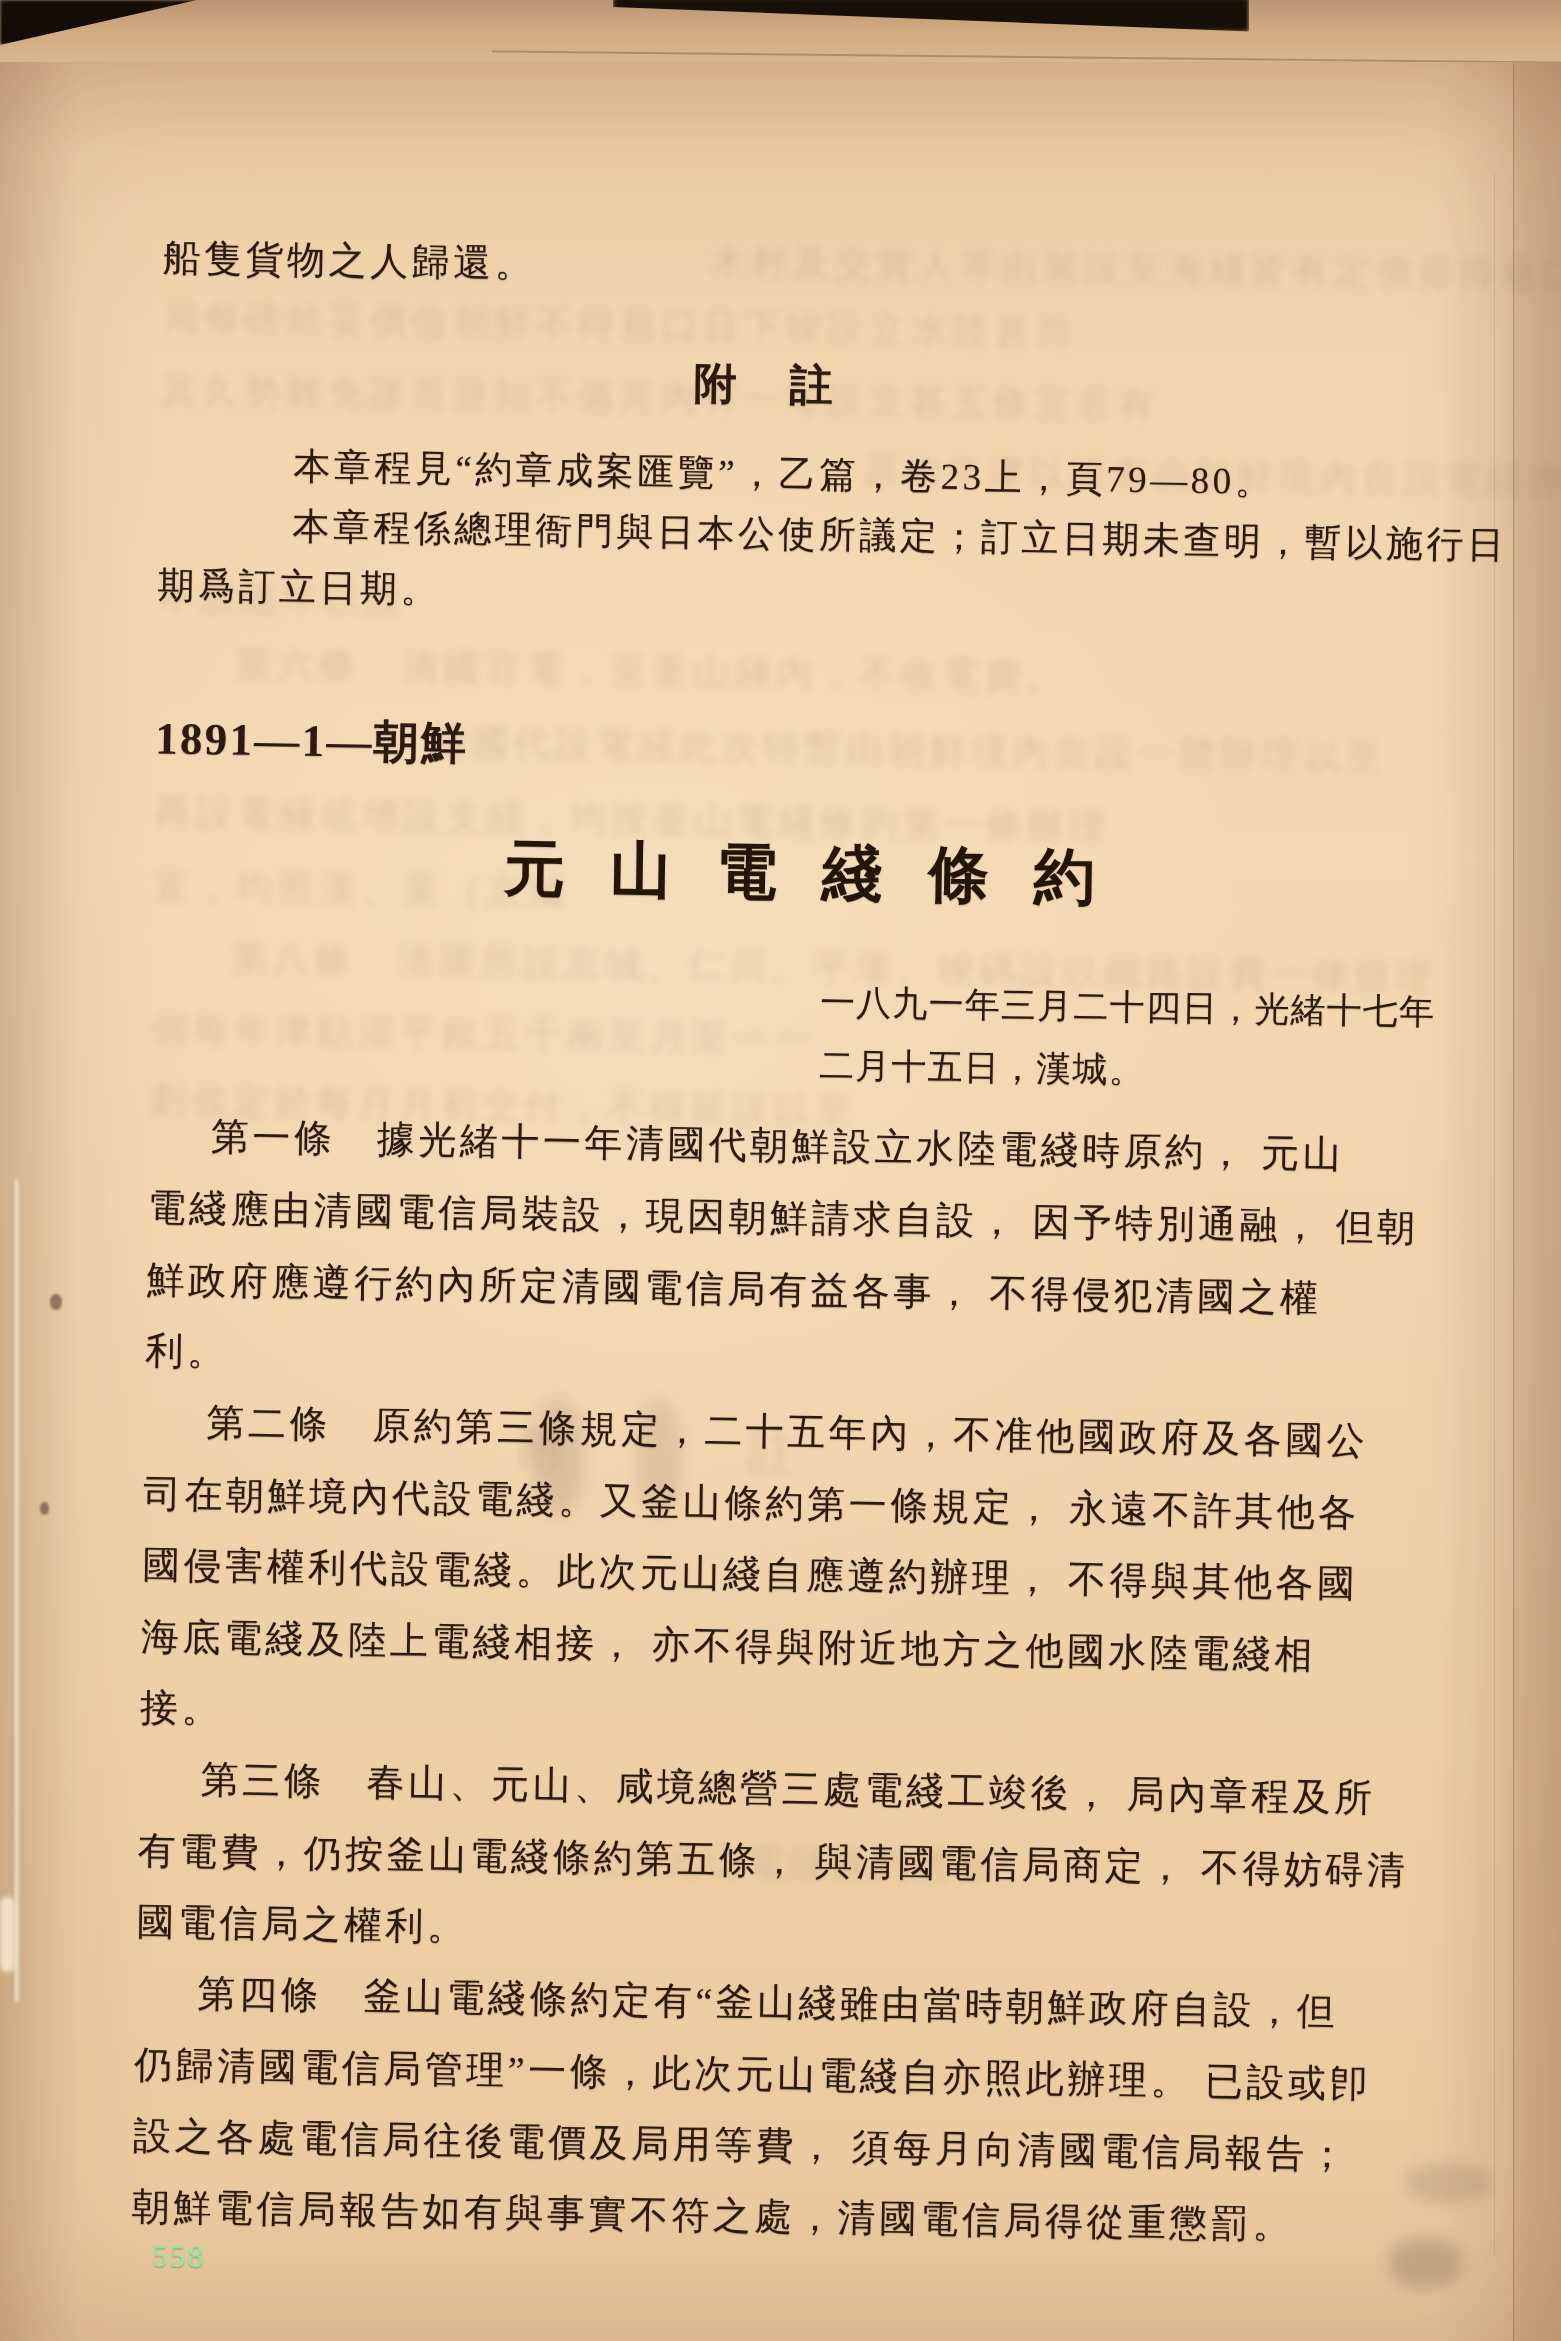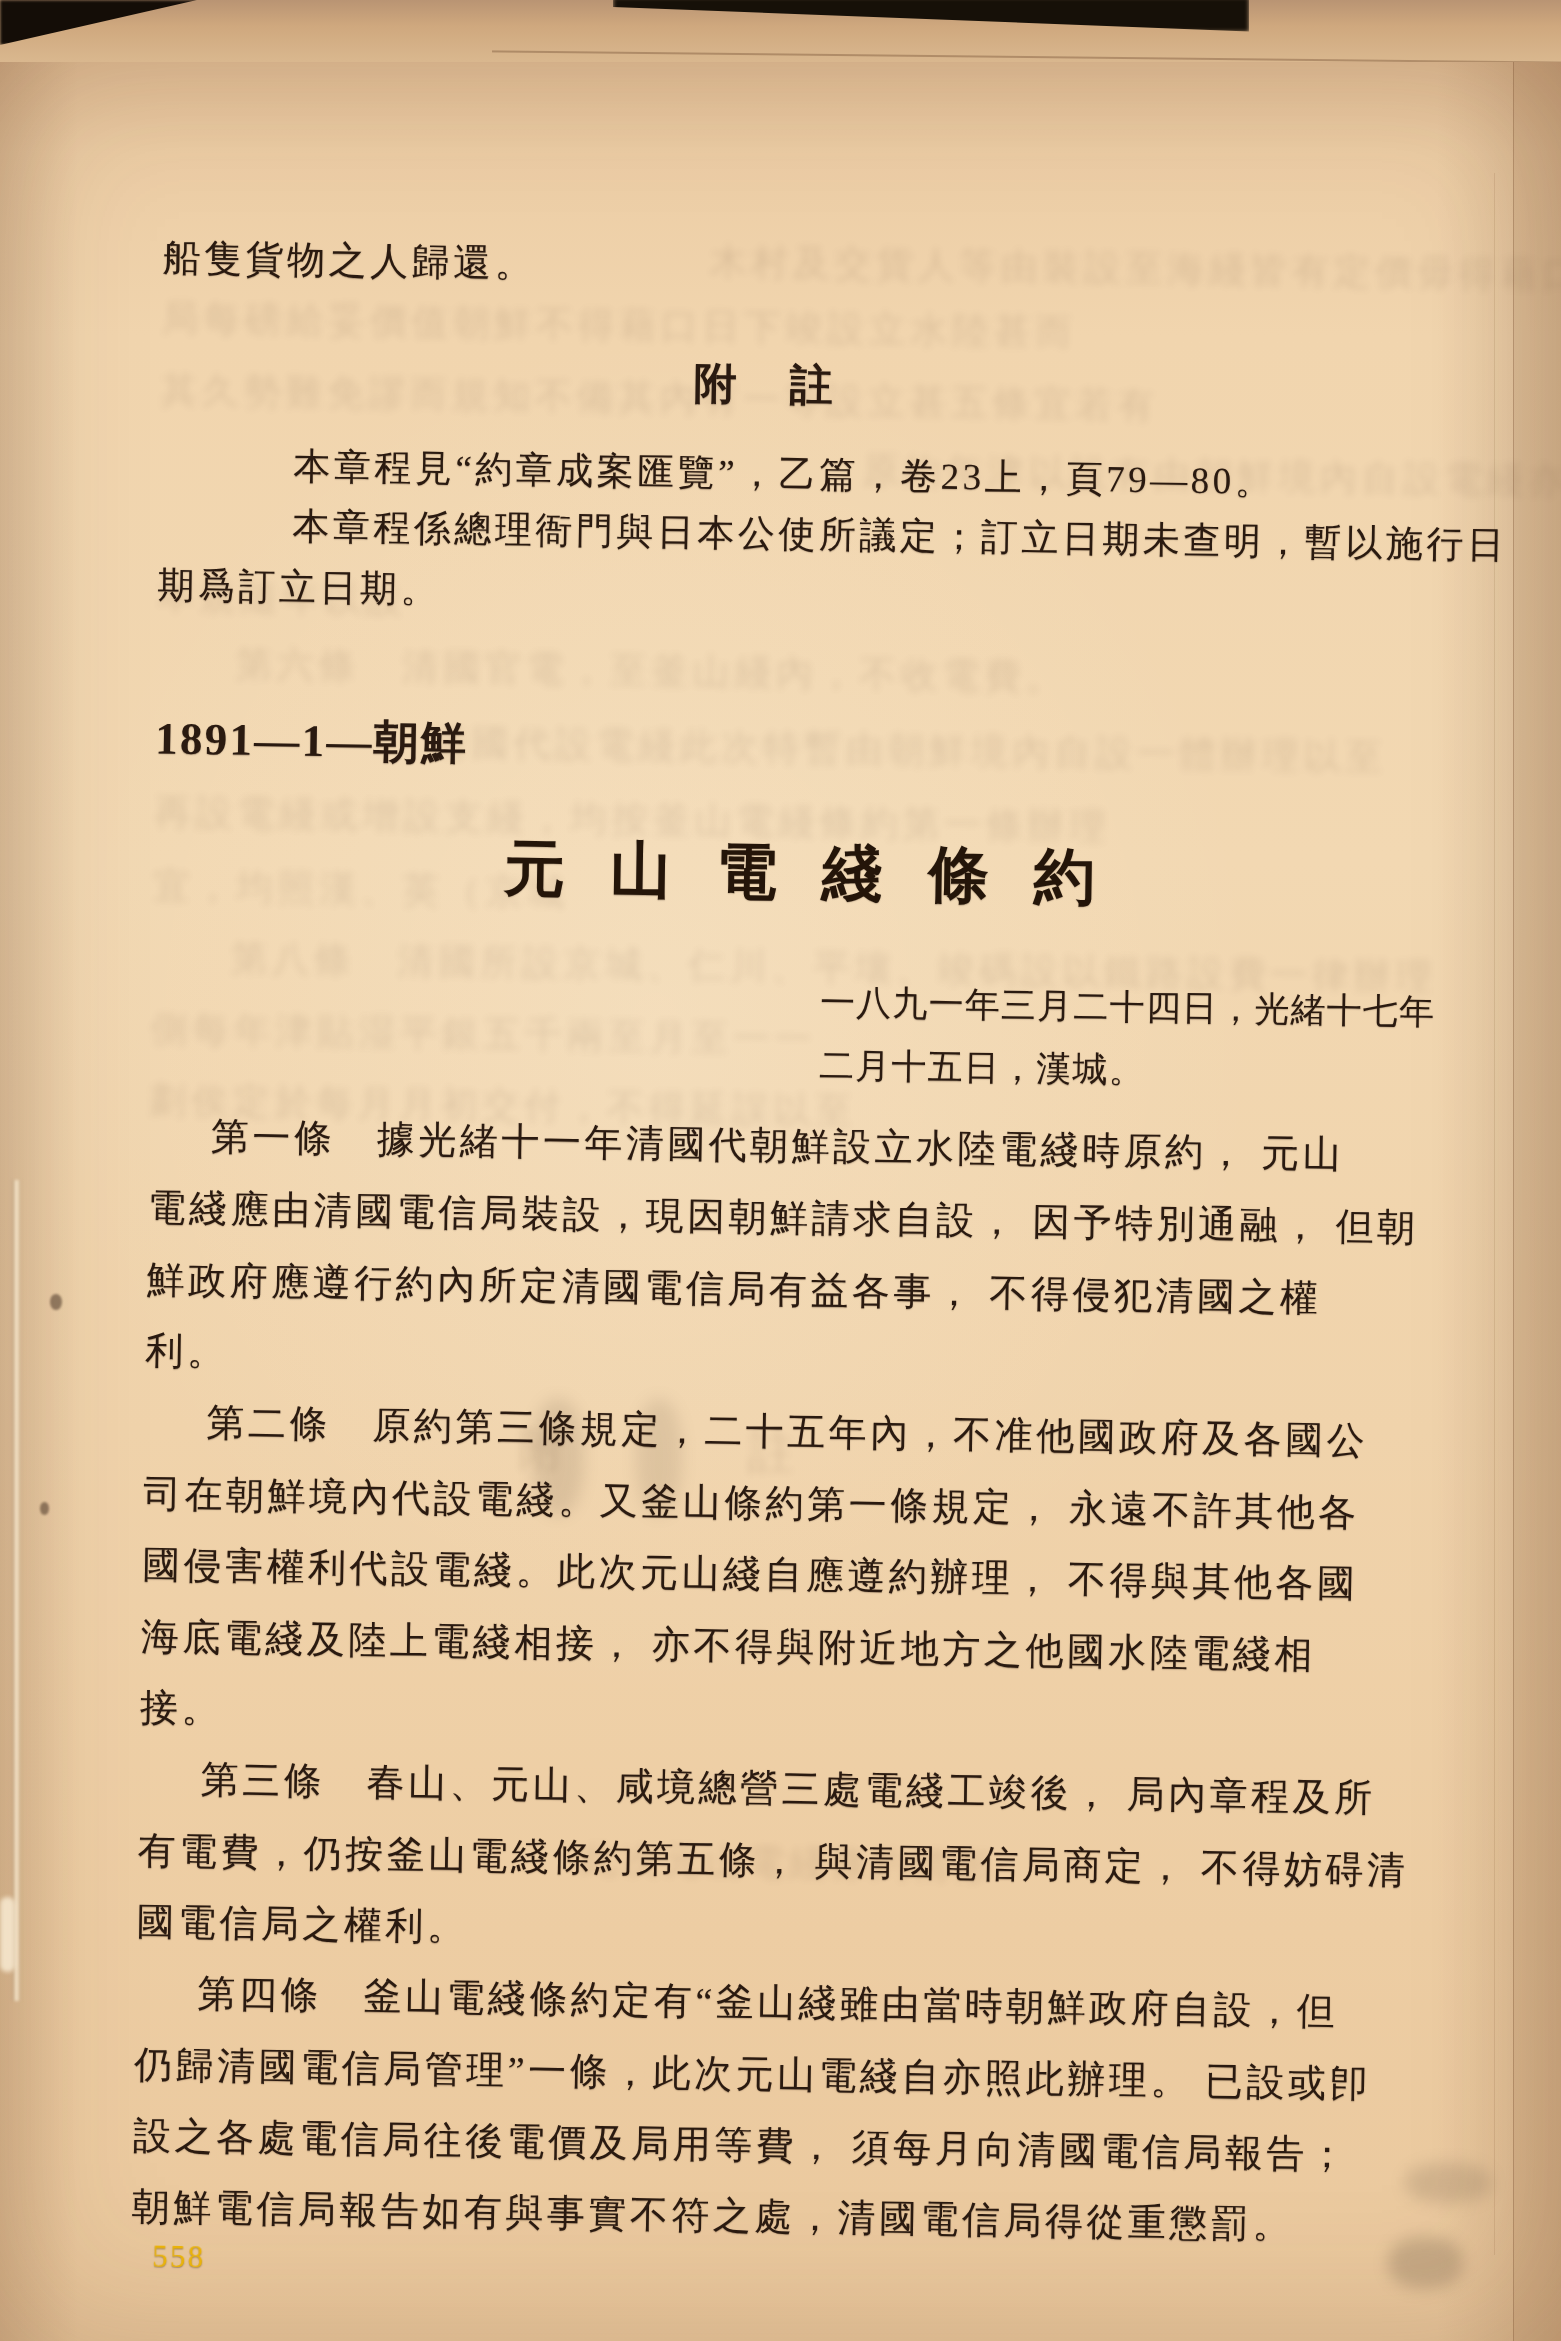--- a/index.html
+++ b/index.html
@@ -35,21 +35,21 @@
   .smudge{position:absolute;border-radius:45%;background:#6d5a46;filter:blur(8px);}
   
   .content{position:absolute;left:0;top:0;width:1561px;height:2342px;
     transform:rotate(.9deg);transform-origin:69px 173px;}
   .line{position:absolute;white-space:nowrap;color:#2a1a10;font-size:38px;letter-spacing:3.5px;
     text-shadow:0 0.6px 1.2px rgba(40,22,10,.38);}
   .heading{font-size:43px;letter-spacing:53px;font-weight:bold;}
   .entry{font-size:45px;letter-spacing:2.3px;font-weight:bold;}
   .title{font-size:61px;letter-spacing:45px;font-weight:bold;color:#241509;}
   .date{font-size:35px;letter-spacing:1.2px;}
-  .pagenum{font-size:31px;letter-spacing:2.3px;color:#eab308;filter:blur(0.3px);}
+  .pagenum{font-size:31px;letter-spacing:2.3px;color:#86efac;filter:blur(0.3px);}
   .ghost{position:absolute;white-space:nowrap;color:#5f4430;opacity:.13;filter:blur(3.5px);
     font-size:37px;letter-spacing:4.6px;}
 </style>
 </head>
 <body>
 
 <div class="photo">
 
   <div class="stack-band"></div>
   <div class="dark-wedge-left"></div>

